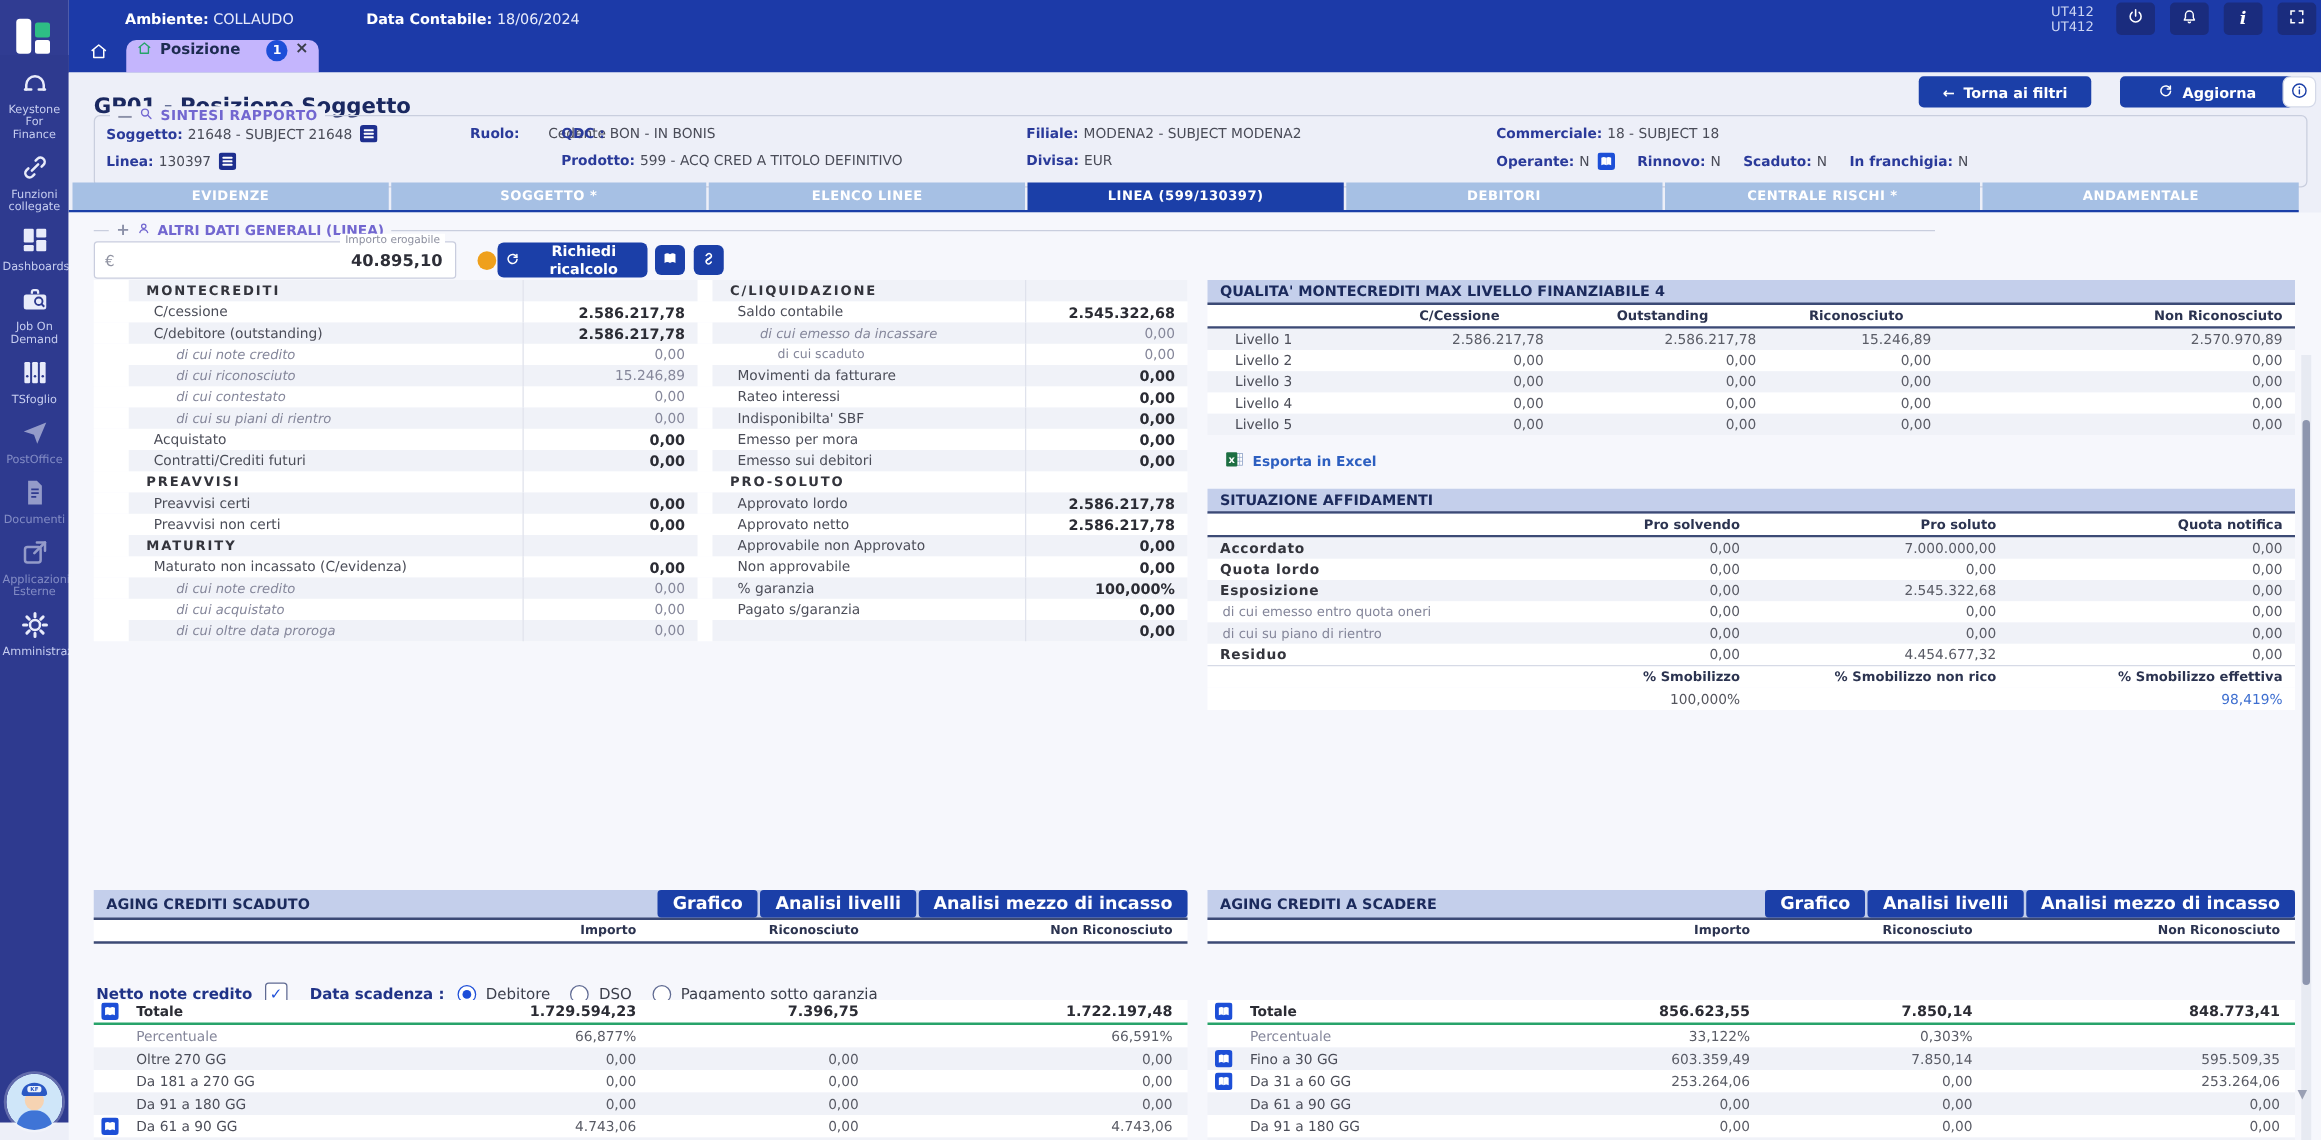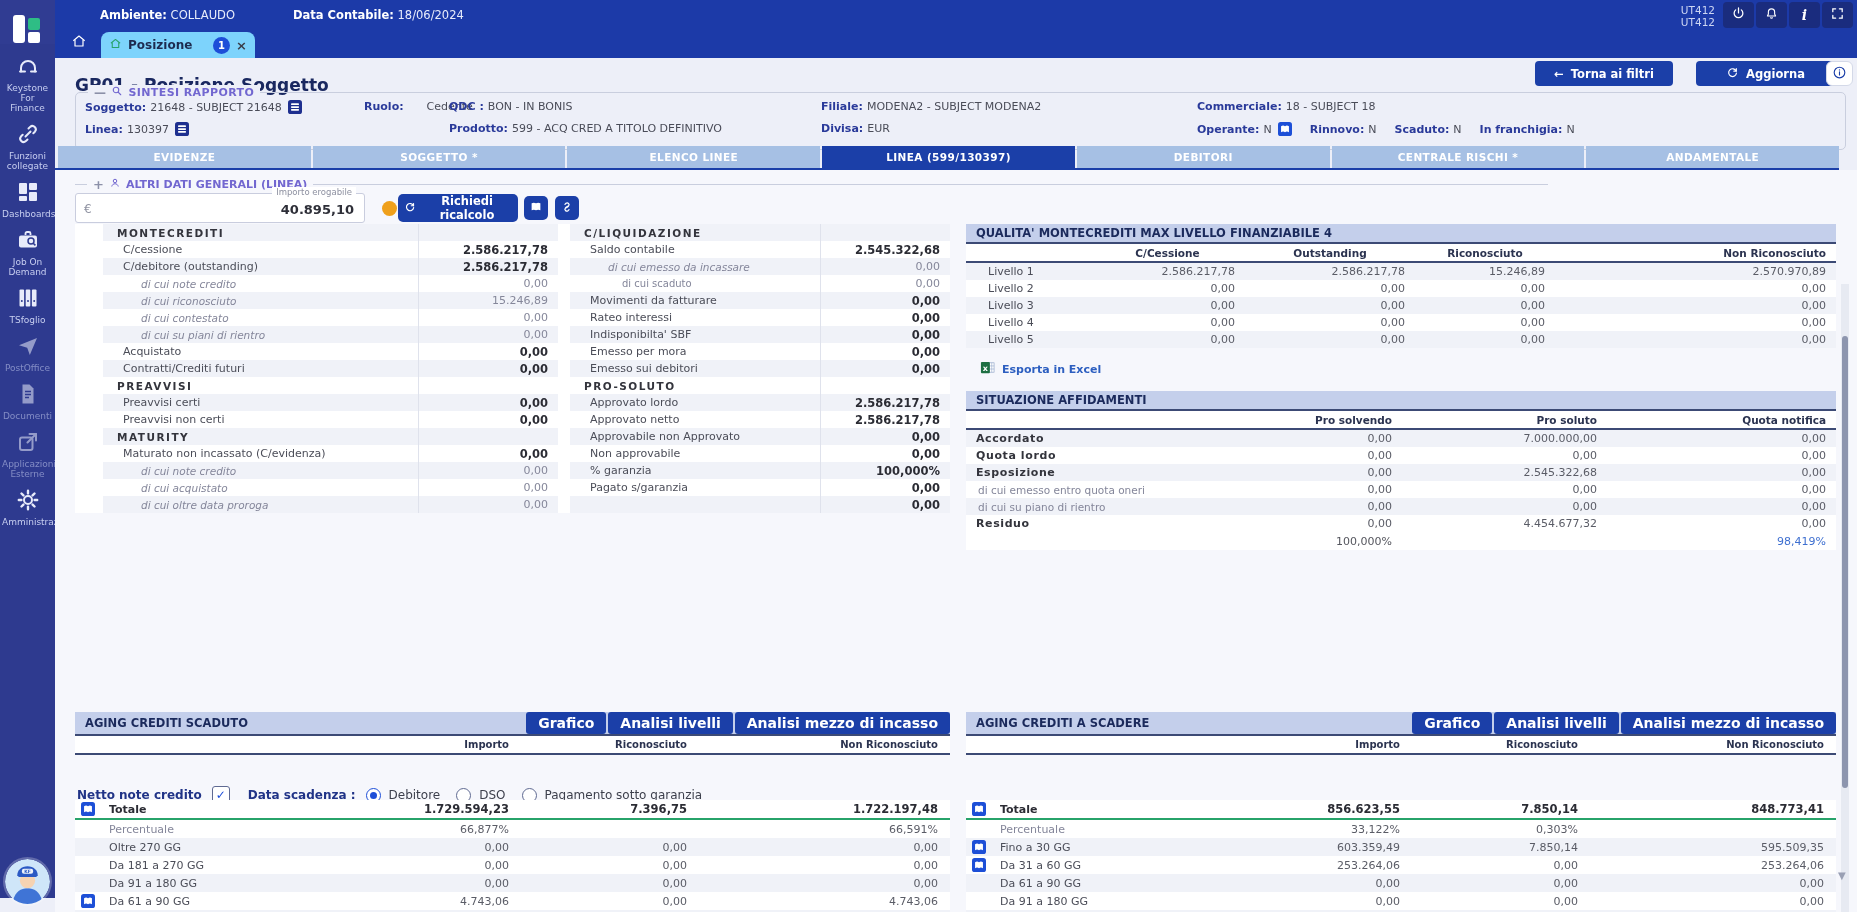--- a/index.html
+++ b/index.html
@@ -9,29 +9,29 @@
   
   .corner{position:absolute;left:0;top:0;width:55px;height:58px;background:#303c92;display:flex;align-items:center;justify-content:center;}
   .logo{position:relative;width:30px;height:30px;}
   .logo .l1{position:absolute;left:0;top:1px;width:12px;height:28px;background:#fff;border-radius:3px;}
   .logo .l2{position:absolute;left:15px;top:4px;width:12px;height:12px;background:#2ebd85;border-radius:2px;}
   .logo .l3{position:absolute;left:15px;top:18px;width:12px;height:11px;background:#fff;border-radius:2px;}
   .topbar{position:absolute;left:55px;top:0;width:1802px;height:58px;background:#1c3aa8;color:#fff;}
   .tb1{position:relative;height:30px;display:flex;align-items:center;padding-left:45px;gap:58px;}
   .tbf{font-size:11.5px;color:#e8ecfb;}
   .tbf b{color:#fff;font-weight:bold;}
-  .tbright{position:absolute;right:4px;top:2px;display:flex;align-items:center;gap:2px;}
+  .tbright{position:absolute;right:4px;top:2px;display:flex;align-items:center;gap:12px;}
   .ucodes{font-size:10.5px;line-height:12px;color:#cdd6f3;text-align:left;margin-right:6px;margin-top:2px;}
   .tbbtn{width:31px;height:26px;background:#1a2c7e;border:0;border-radius:4px;color:#fff;display:flex;align-items:center;justify-content:center;cursor:pointer;}
   .tbbtn svg{width:15px;height:15px;}
   .tbbtn .it{font-family:"DejaVu Serif","Liberation Serif",serif;font-style:italic;font-weight:bold;font-size:14px;}
   .tb2{position:relative;height:28px;display:flex;align-items:flex-end;padding-left:10px;}
   .homebtn{background:none;border:0;color:#fff;margin:0 8px 5px 0;cursor:pointer;}
   .homebtn svg{width:16px;height:16px;}
-  .wintab{width:138px;height:26px;background:#7dd3fc;border-radius:8px 8px 0 0;display:flex;align-items:center;padding:0 8px;gap:6px;}
+  .wintab{width:138px;height:26px;background:#c4b5fd;border-radius:8px 8px 0 0;display:flex;align-items:flex-start;padding:0 8px;gap:6px;}
   .wintab svg{width:13px;height:13px;color:#27a36a;}
   .wintab .wt-label{font-weight:bold;color:#1d2b50;font-size:12px;}
   .wt-badge{margin-left:auto;width:17px;height:17px;border-radius:50%;background:#1d4ed8;color:#fff;font-size:10px;font-weight:bold;display:flex;align-items:center;justify-content:center;}
   .wt-close{color:#3a3d49;font-size:13px;font-weight:bold;cursor:pointer;line-height:1;}
 
   
   .sidebar{position:absolute;left:0;top:44px;width:55px;height:854px;background:#2e3a8f;display:flex;flex-direction:column;align-items:flex-end;padding-top:10px;box-sizing:border-box;gap:9px;}
   .sb-item{width:55px;text-align:center;color:#dfe4f8;cursor:pointer;}
   .sb-item .ic{display:inline-block;width:24px;height:24px;color:#e8ebfa;}
   .sb-item .ic svg{width:24px;height:24px;}
@@ -52,21 +52,21 @@
   
   .sintesi{position:absolute;left:20px;top:34px;width:1769px;height:56px;border:1px solid #c9cede;border-radius:5px;background:transparent;}
   .legend{position:absolute;left:12px;top:-8px;background:#edeff8;padding:0 6px;display:flex;align-items:center;gap:5px;font-size:11px;font-weight:bold;color:#7267d0;letter-spacing:.4px;}
   .legend .tog{color:#8b90a8;font-weight:bold;cursor:pointer;font-size:12px;}
   .legend svg{width:12px;height:12px;color:#7267d0;}
   .fld{position:absolute;font-size:11px;color:#4a4c58;white-space:nowrap;display:flex;align-items:center;gap:4px;}
   .fld b{color:#2a3a9a;font-weight:bold;}
   .fld .badge-ic{display:inline-block;width:14px;height:14px;margin-left:2px;cursor:pointer;}
   .fld .badge-ic svg{width:14px;height:14px;display:block;}
   .r1{top:7px;} .r2{top:29px;}
-  .cA{left:9px;} .cB{left:288px;gap:23px;} .cC{left:373px;} .cD{left:745px;} .cE{left:1121px;}
+  .cA{left:9px;} .cB{left:300px;gap:23px;} .cC{left:373px;} .cD{left:745px;} .cE{left:1121px;}
   .minigap{margin-left:14px;}
 
   
   .navtabs{position:absolute;left:3px;top:88px;width:1781px;display:flex;gap:2px;}
   .tab{flex:1;height:22px;line-height:22px;text-align:center;background:#a6c0e4;color:#fff;font-size:10.5px;font-weight:bold;letter-spacing:.4px;cursor:pointer;}
   .tab.active{background:#1b3fa8;}
   .tabline{position:absolute;left:0;top:110px;width:1784px;height:2px;background:#1b3fa8;}
 
   .panel{position:absolute;left:0;top:112px;width:1802px;height:742px;background:#f6f7fc;}
 
@@ -672,20 +672,26 @@
               <div class="av">0,00</div>
               <div class="av">0,00</div>
               <div class="av">0,00</div>
             </div>
             <div class="arow">
               <div class="al">Residuo</div>
               <div class="av">0,00</div>
               <div class="av">4.454.677,32</div>
               <div class="av">0,00</div>
             </div>
+            <div class="arow smobh">
+              <div class="al"></div>
+              <div class="ah">% Smobilizzo</div>
+              <div class="ah">% Smobilizzo non rico</div>
+              <div class="ah">% Smobilizzo effettiva</div>
+            </div>
             <div class="arow smobv">
               <div class="al"></div>
               <div class="av">100,000%</div>
               <div class="av"></div>
               <div class="av">98,419%</div>
             </div>
           </div>
       </section>
 
       <div class="filters" id="filters-row">

